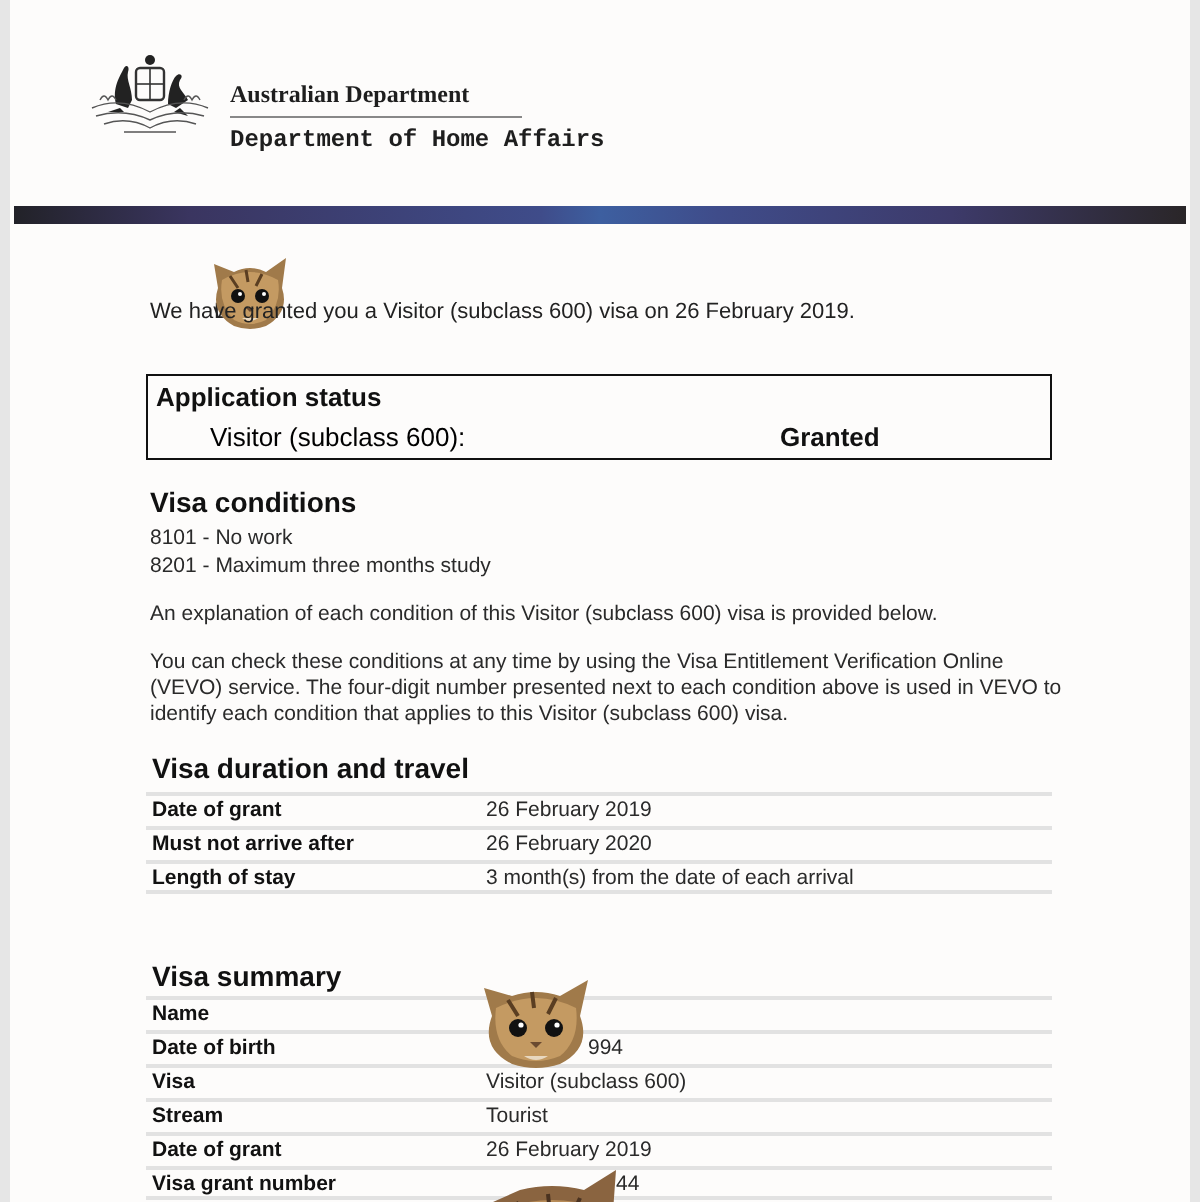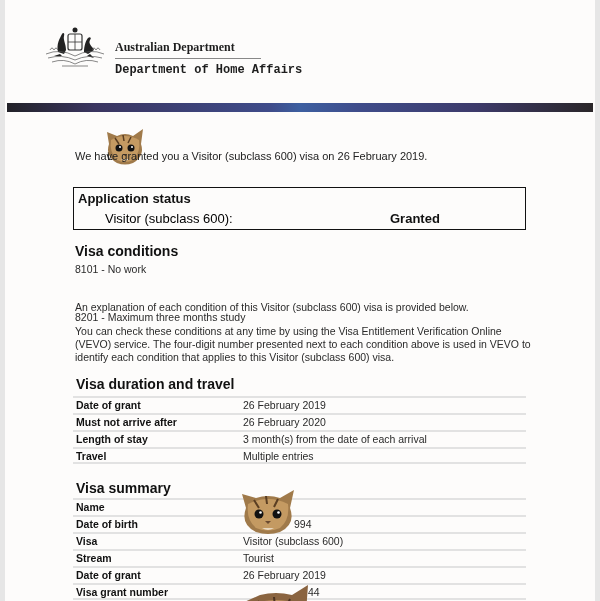--- a/index.html
+++ b/index.html
@@ -26,21 +26,21 @@
 
   .status-box { position: absolute; left: 73px; top: 187px; width: 453px; height: 43px; border: 1.5px solid #111; text-align: center; }
   .status-title { position: absolute; left: 4px; top: 3px; font-weight: bold; font-size: 13px; color: #111; }
   .status-label { position: absolute; left: 3px; top: 23px; font-size: 13px; color: #000000; margin-left: 28px; }
   .status-value { position: absolute; left: 316px; top: 23px; font-weight: bold; font-size: 13px; color: #111; }
 
   .h2 { position: absolute; font-weight: bold; font-size: 14px; color: #111; white-space: nowrap; }
   .conditions-title { left: 75px; top: 243px; }
   .cond { position: absolute; left: 75px; font-size: 10.5px; color: #2a2a2a; text-align: center; }
   .cond-0 { top: 263px; }
-  .cond-1 { top: 277px; margin-top: 34px; }
+  .cond-1 { top: 277px; }
   .para { position: absolute; left: 75px; width: 460px; font-size: 10.5px; color: #2a2a2a; line-height: 13px; }
   .para-1 { top: 301px; white-space: nowrap; }
   .para-2 { top: 325px; }
 
   .dur-title { left: 76px; top: 376px; }
   .sum-title { left: 76px; top: 480px; }
 
   .tbl { position: absolute; left: 73px; width: 453px; }
   .tbl-dur { top: 396px; }
   .tbl-sum { top: 498px; }
@@ -119,24 +119,20 @@
     <span class="v">26 February 2019</span>
   </div>
   <div class="row">
     <span class="k">Must not arrive after</span>
     <span class="v">26 February 2020</span>
   </div>
   <div class="row">
     <span class="k">Length of stay</span>
     <span class="v">3 month(s) from the date of each arrival</span>
   </div>
-  <div class="row">
-    <span class="k">Travel</span>
-    <span class="v">Multiple entries</span>
-  </div>
 </div>
 
 <div class="h2 sum-title">Visa summary</div>
 <div class="tbl tbl-sum">
   <div class="row">
     <span class="k">Name</span>
     <span class="v"></span>
   </div>
   <div class="row">
     <span class="k">Date of birth</span>

